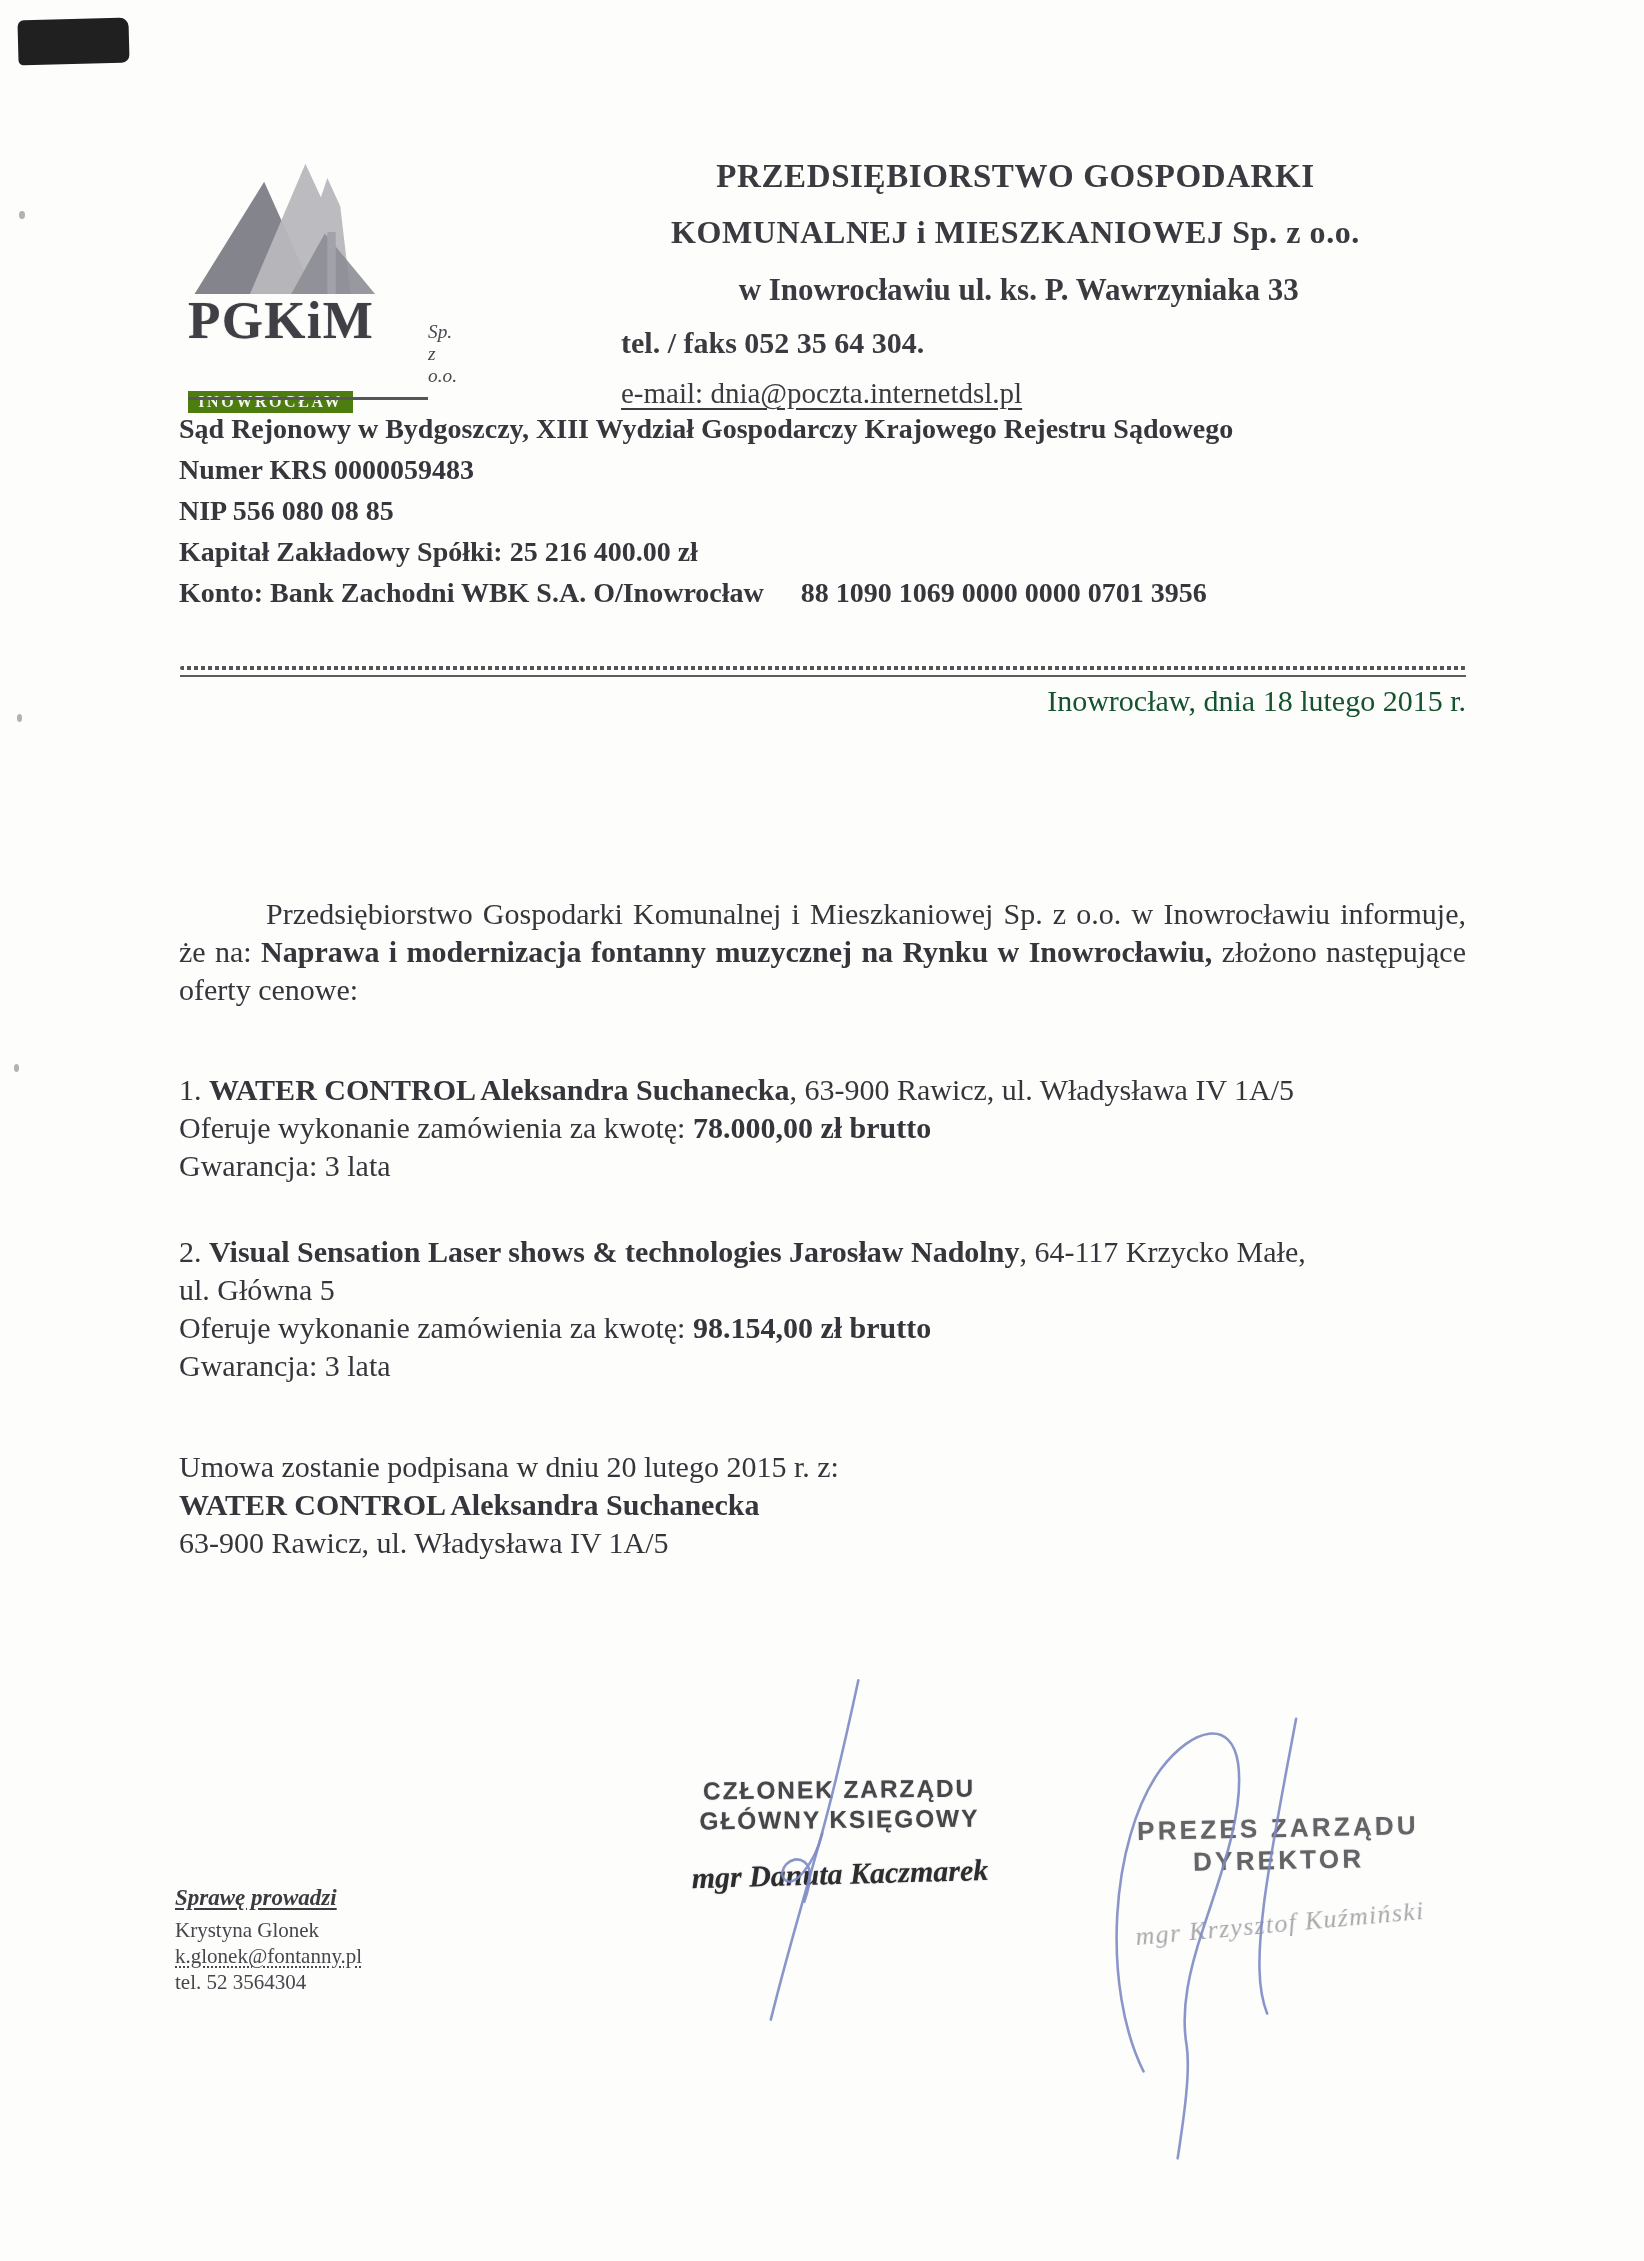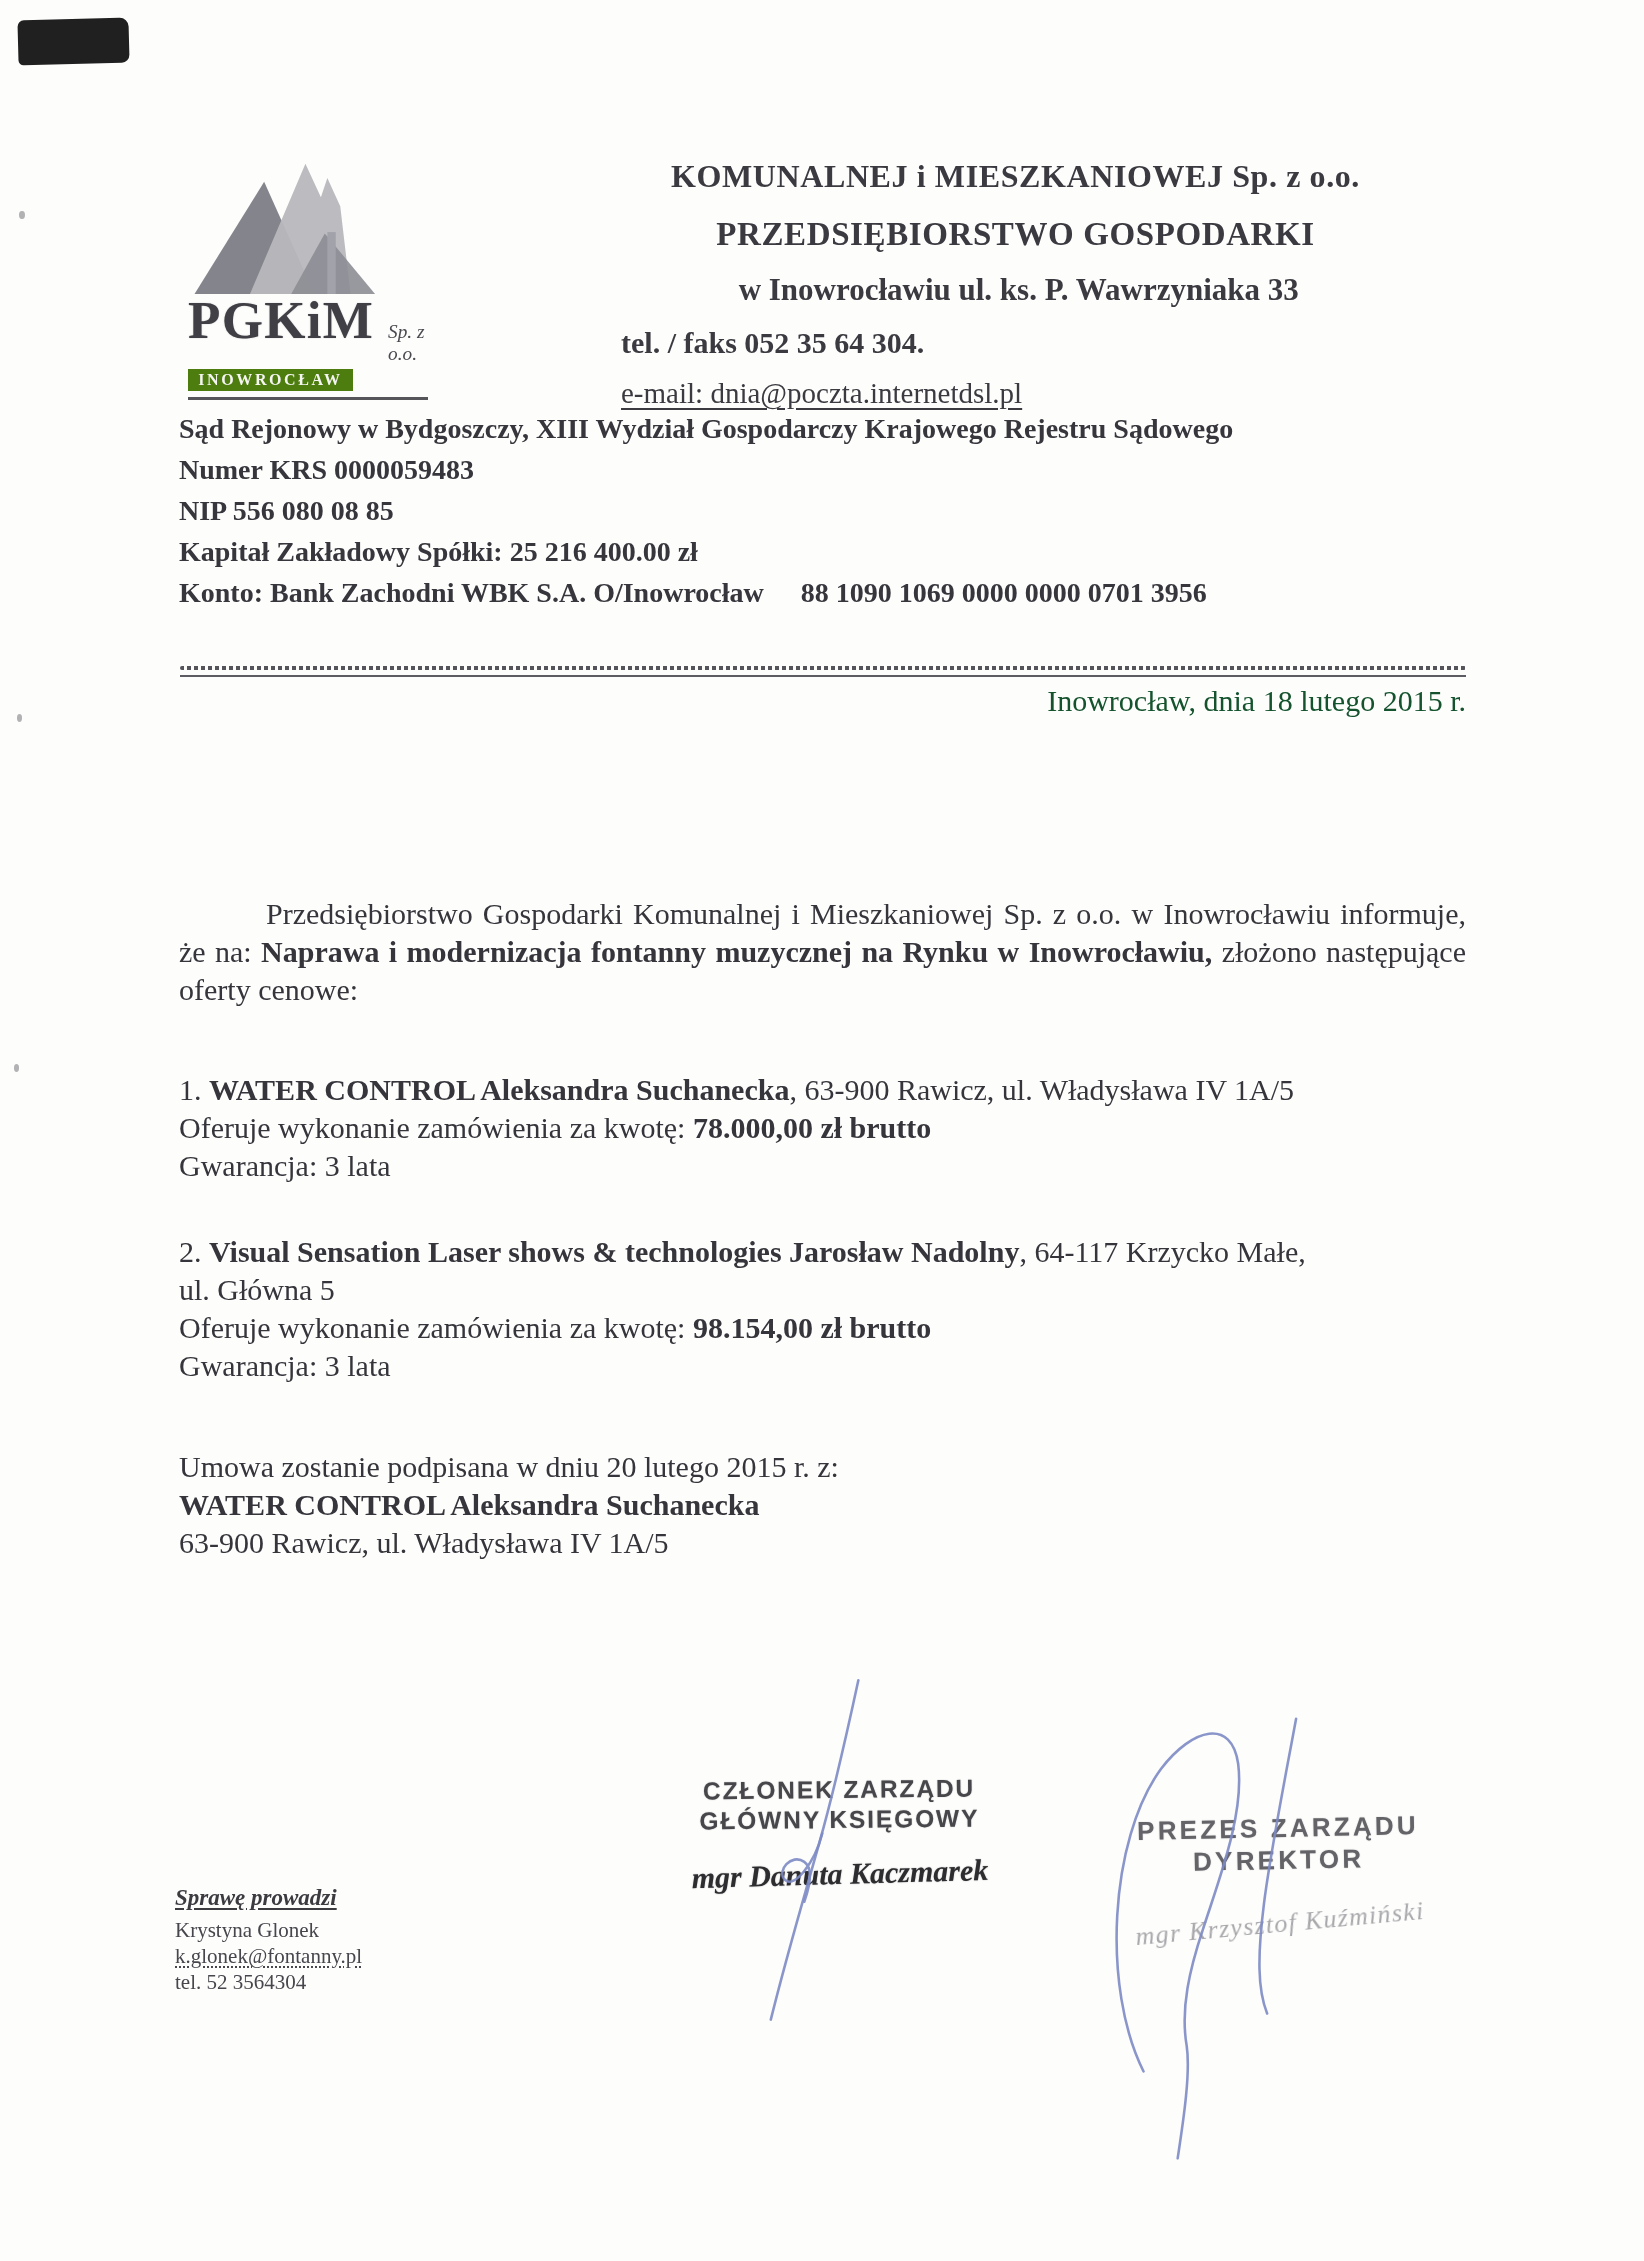--- a/index.html
+++ b/index.html
@@ -11,21 +11,21 @@
   .smudge{position:absolute; left:18px; top:19.3px; width:111px; height:45px;
     background:#141414; border-radius:6.4px 9px 7.7px 5.2px; transform:rotate(-1.5deg); opacity:.95;}
   .speck{position:absolute; background:#8a8a8e; border-radius:50%; opacity:.65;}
   .speck.s1{left:19.3px; top:211px; width:5.8px; height:8.4px;}
   .speck.s2{left:17px; top:714px; width:5.2px; height:7.7px;}
   .speck.s3{left:14px; top:1064px; width:5.2px; height:7.7px;}
 
   
   .logo{position:absolute; left:188px; top:156px; width:258px;}
   .logo svg{display:block;}
-  .logo-row{display:flex; align-items:baseline; margin-top:-3.9px;}
+  .logo-row{display:flex; align-items:baseline; margin-top:-3.9px;gap:40px;}
   .logo-acronym{font-weight:bold; font-size:53px; letter-spacing:1.3px; color:#3f3f45;
     text-shadow:0 0 1.3px rgba(70,70,75,.35);}
   .logo-suffix{font-style:italic; font-weight:normal; font-size:19.3px; margin-left:14px; color:#4a4a50;}
   .logo-band{display:inline-block; background:#4d7c0f; color:#f5f5f2; font-size:16px;
     letter-spacing:2.6px; padding:1.9px 10.3px 2.6px 10.3px; margin-top:3.9px; font-weight:bold;}
   .logo-rule{position:absolute; left:188px; top:397px; width:240px; height:2.6px; background:#55555a;}
 
   
   .letterhead{position:absolute; left:567px; top:158px; width:897px; color:#3a3a40;}
   .lh-c{text-align:center; font-weight:bold;}
@@ -100,22 +100,22 @@
     </svg>
     <div class="logo-row">
       <span class="logo-acronym">PGKiM</span>
       <span class="logo-suffix">Sp. z o.o.</span>
     </div>
     <div class="logo-band">INOWROCŁAW</div>
   </div>
   <div class="logo-rule"></div>
 
   <div class="letterhead">
+    <div class="lh-c lh1">PRZEDSIĘBIORSTWO GOSPODARKI</div>
     <div class="lh-c lh2">KOMUNALNEJ i MIESZKANIOWEJ Sp. z o.o.</div>
-    <div class="lh-c lh1">PRZEDSIĘBIORSTWO GOSPODARKI</div>
     <div class="lh-c lh3">w Inowrocławiu ul. ks. P. Wawrzyniaka 33</div>
     <div class="lh4">tel. / faks 052 35 64 304.</div>
     <div class="lh5"><span class="u-link">e-mail: dnia@poczta.internetdsl.pl</span></div>
   </div>
 
   <div class="registry">
     <div>Sąd Rejonowy w Bydgoszczy, XIII Wydział Gospodarczy Krajowego Rejestru Sądowego</div>
     <div>Numer KRS 0000059483</div>
     <div>NIP 556 080 08 85</div>
     <div>Kapitał Zakładowy Spółki: 25 216 400.00 zł</div>

